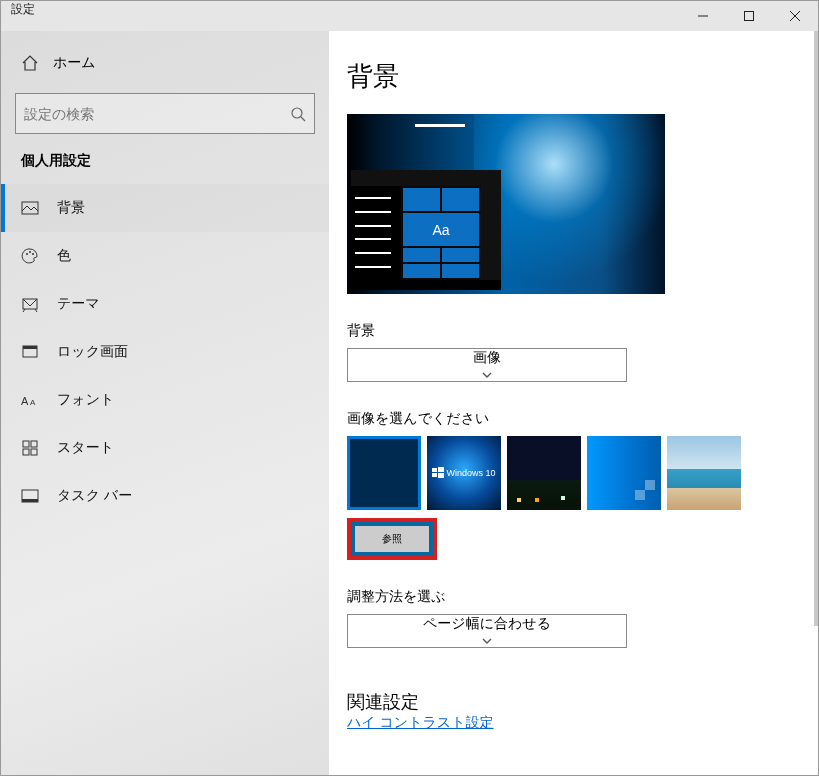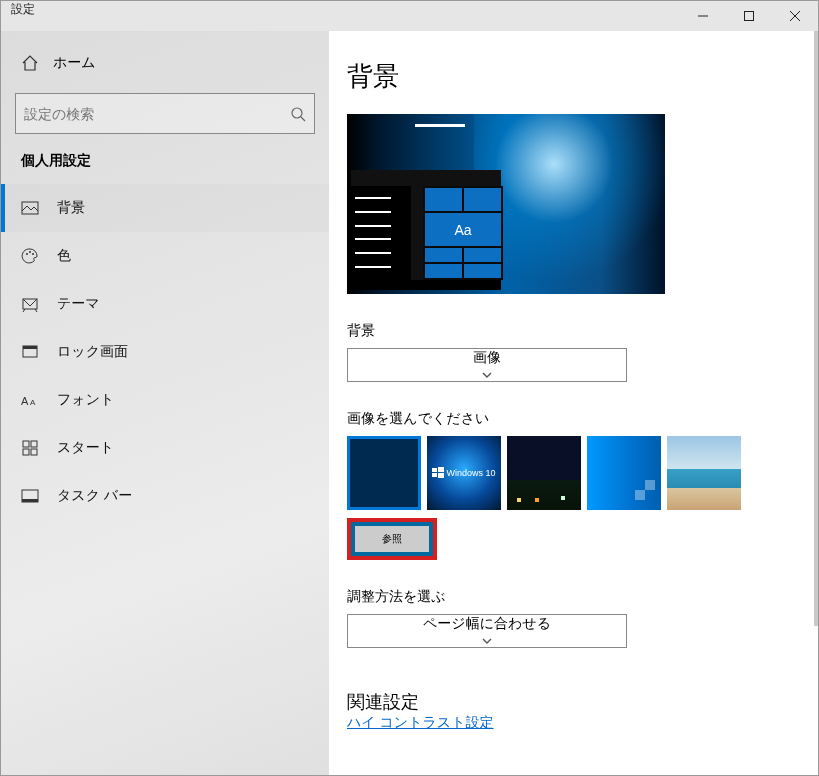--- a/index.html
+++ b/index.html
@@ -20,21 +20,21 @@
   .navitem.selected { border-left: 4px solid #0078d7; padding-left: 16px; background: rgba(0,0,0,0.02); }
   .navitem .icon { width: 18px; height: 18px; display:flex; align-items:center; justify-content:center; color:#333; }
   .content { flex:1; padding: 28px 18px 0 18px; overflow-y: auto; position: relative; }
   .content h1 { font-size: 26px; font-weight: 400; margin-bottom: 20px; }
   .preview { width: 318px; height: 180px; background: linear-gradient(90deg,#000 0%, #00172e 10%, #0062a8 50%, #0a4f87 80%, #001228 100%); position: relative; overflow: hidden; }
   .preview::before { content:""; position:absolute; left:40%; top:-30%; width:200px; height:260px; background: radial-gradient(circle at 40% 40%, rgba(180,230,255,0.95) 0%, rgba(0,140,220,0.4) 30%, rgba(0,0,0,0) 60%); }
   .preview .desk { position:absolute; left:4px; bottom:4px; width:150px; height:120px; background:#111; }
   .preview .taskbar { position:absolute; left:4px; bottom:4px; width:150px; height:10px; background:#000; }
   .preview .startmenu { position:absolute; left:4px; bottom:14px; width:60px; height:94px; background:#000; display:flex; flex-direction:column; justify-content:space-around; padding:6px 4px; }
   .preview .line { height:2px; background:#fff; width: 70%; margin-bottom:1px; }
-  .preview .tiles { position:absolute; left:76px; bottom:14px; width:80px; height:94px; background:#0a0a0a; display:grid; grid-template-columns: 1fr 1fr; grid-template-rows: 1fr 1.4fr 0.6fr 0.6fr; gap:2px; padding:2px; }
+  .preview .tiles { position:absolute; left:54px; bottom:14px; width:80px; height:94px; background:#0a0a0a; display:grid; grid-template-columns: 1fr 1fr; grid-template-rows: 1fr 1.4fr 0.6fr 0.6fr; gap:2px; padding:2px; }
   .preview .tile { background:#0d6fc2; }
   .preview .tile.big { grid-column: 1 / span 2; display:flex; align-items:center; justify-content:center; color:#fff; font-size:14px; }
   .preview .topline { position:absolute; left:68px; top:10px; width:50px; height:3px; background:#fff; }
   .section-label { font-size:14px; margin-top: 28px; margin-bottom: 8px; }
   .select { width: 280px; height: 34px; border: 1px solid #888; display:flex; align-items:center; justify-content:space-between; padding: 0 10px; background:#fff;flex-direction:column; }
   .select .chev { color:#555; }
   .thumbs { display:flex; gap: 6px; margin-top: 4px; }
   .thumb { width: 74px; height: 74px; background:#002a50; position:relative; overflow:hidden; }
   .thumb.sel { outline: 3px solid #0078d7; outline-offset: -3px; }
   .thumb.win { background: radial-gradient(circle at 50% 45%, #2aa9ff 0%, #064a9a 55%, #001731 100%); display:flex; align-items:center; justify-content:center; color:#fff; font-size:9px; gap:2px; }

